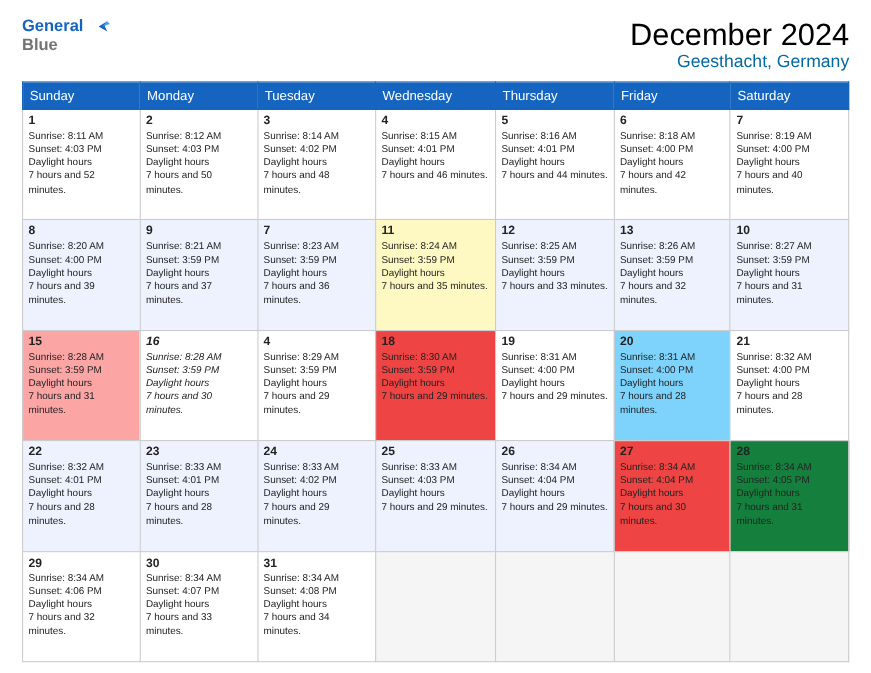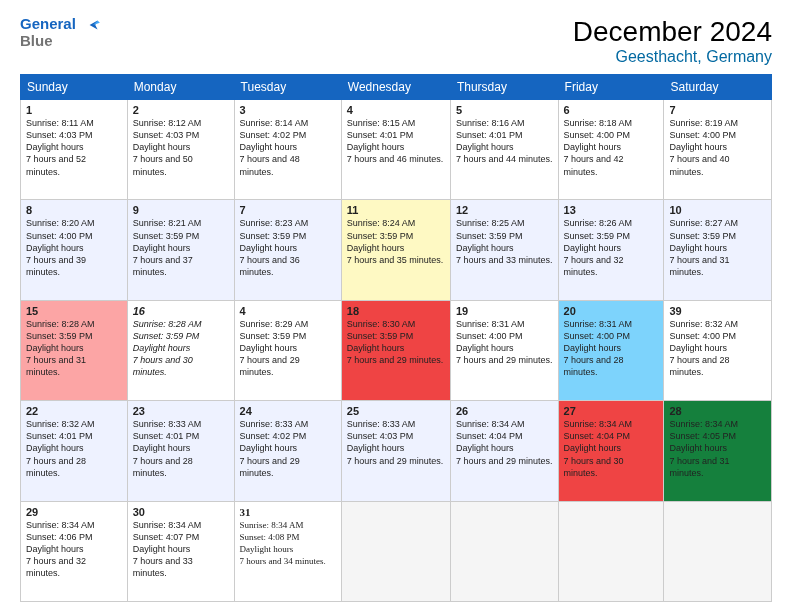--- a/index.html
+++ b/index.html
@@ -150,35 +150,35 @@
             <td style="background-color: rgb(238, 242, 255);"><span class="day-num">13</span><span class="cell-text">Sunrise: 8:26 AM<br>Sunset: 3:59 PM<br>Daylight hours<br>7 hours and 32 minutes.</span></td>
             <td style="background-color: rgb(238, 242, 255);"><span class="day-num">10</span><span class="cell-text">Sunrise: 8:27 AM<br>Sunset: 3:59 PM<br>Daylight hours<br>7 hours and 31 minutes.</span></td>
           </tr>
           <tr>
             <td style="background-color: #fca5a5;"><span class="day-num">15</span><span class="cell-text">Sunrise: 8:28 AM<br>Sunset: 3:59 PM<br>Daylight hours<br>7 hours and 31 minutes.</span></td>
             <td style="background-color: rgb(255, 255, 255); font-style: italic;"><span class="day-num">16</span><span class="cell-text">Sunrise: 8:28 AM<br>Sunset: 3:59 PM<br>Daylight hours<br>7 hours and 30 minutes.</span></td>
             <td style="background-color: rgb(255, 255, 255);"><span class="day-num">4</span><span class="cell-text">Sunrise: 8:29 AM<br>Sunset: 3:59 PM<br>Daylight hours<br>7 hours and 29 minutes.</span></td>
             <td style="background-color: #ef4444;"><span class="day-num">18</span><span class="cell-text">Sunrise: 8:30 AM<br>Sunset: 3:59 PM<br>Daylight hours<br>7 hours and 29 minutes.</span></td>
             <td style="background-color: rgb(255, 255, 255);"><span class="day-num">19</span><span class="cell-text">Sunrise: 8:31 AM<br>Sunset: 4:00 PM<br>Daylight hours<br>7 hours and 29 minutes.</span></td>
             <td style="background-color: #7dd3fc;"><span class="day-num">20</span><span class="cell-text">Sunrise: 8:31 AM<br>Sunset: 4:00 PM<br>Daylight hours<br>7 hours and 28 minutes.</span></td>
-            <td style="background-color: rgb(255, 255, 255);"><span class="day-num">39</span><span class="cell-text">Sunrise: 8:32 AM<br>Sunset: 4:00 PM<br>Daylight hours<br>7 hours and 28 minutes.</span></td>
+            <td style="background-color: rgb(255, 255, 255);"><span class="day-num">21</span><span class="cell-text">Sunrise: 8:32 AM<br>Sunset: 4:00 PM<br>Daylight hours<br>7 hours and 28 minutes.</span></td>
           </tr>
           <tr>
             <td style="background-color: rgb(238, 242, 255);"><span class="day-num">22</span><span class="cell-text">Sunrise: 8:32 AM<br>Sunset: 4:01 PM<br>Daylight hours<br>7 hours and 28 minutes.</span></td>
             <td style="background-color: rgb(238, 242, 255);"><span class="day-num">23</span><span class="cell-text">Sunrise: 8:33 AM<br>Sunset: 4:01 PM<br>Daylight hours<br>7 hours and 28 minutes.</span></td>
             <td style="background-color: rgb(238, 242, 255);"><span class="day-num">24</span><span class="cell-text">Sunrise: 8:33 AM<br>Sunset: 4:02 PM<br>Daylight hours<br>7 hours and 29 minutes.</span></td>
             <td style="background-color: rgb(238, 242, 255);"><span class="day-num">25</span><span class="cell-text">Sunrise: 8:33 AM<br>Sunset: 4:03 PM<br>Daylight hours<br>7 hours and 29 minutes.</span></td>
             <td style="background-color: rgb(238, 242, 255);"><span class="day-num">26</span><span class="cell-text">Sunrise: 8:34 AM<br>Sunset: 4:04 PM<br>Daylight hours<br>7 hours and 29 minutes.</span></td>
             <td style="background-color: #ef4444;"><span class="day-num">27</span><span class="cell-text">Sunrise: 8:34 AM<br>Sunset: 4:04 PM<br>Daylight hours<br>7 hours and 30 minutes.</span></td>
             <td style="background-color: #15803d;"><span class="day-num">28</span><span class="cell-text">Sunrise: 8:34 AM<br>Sunset: 4:05 PM<br>Daylight hours<br>7 hours and 31 minutes.</span></td>
           </tr>
           <tr>
             <td style="background-color: rgb(255, 255, 255);"><span class="day-num">29</span><span class="cell-text">Sunrise: 8:34 AM<br>Sunset: 4:06 PM<br>Daylight hours<br>7 hours and 32 minutes.</span></td>
             <td style="background-color: rgb(255, 255, 255);"><span class="day-num">30</span><span class="cell-text">Sunrise: 8:34 AM<br>Sunset: 4:07 PM<br>Daylight hours<br>7 hours and 33 minutes.</span></td>
-            <td style="background-color: rgb(255, 255, 255); font-family: Liberation Serif, serif;"><span class="day-num">31</span><span class="cell-text">Sunrise: 8:34 AM<br>Sunset: 4:08 PM<br>Daylight hours<br>7 hours and 34 minutes.</span></td>
+            <td style="background-color: rgb(255, 255, 255);"><span class="day-num">31</span><span class="cell-text">Sunrise: 8:34 AM<br>Sunset: 4:08 PM<br>Daylight hours<br>7 hours and 34 minutes.</span></td>
             <td class="empty" style="background-color: rgb(245, 245, 245);"></td>
             <td class="empty" style="background-color: rgb(245, 245, 245);"></td>
             <td class="empty" style="background-color: rgb(245, 245, 245);"></td>
             <td class="empty" style="background-color: rgb(245, 245, 245);"></td>
           </tr>
         </tbody>
     </table>
   </div>
 </div>
 

